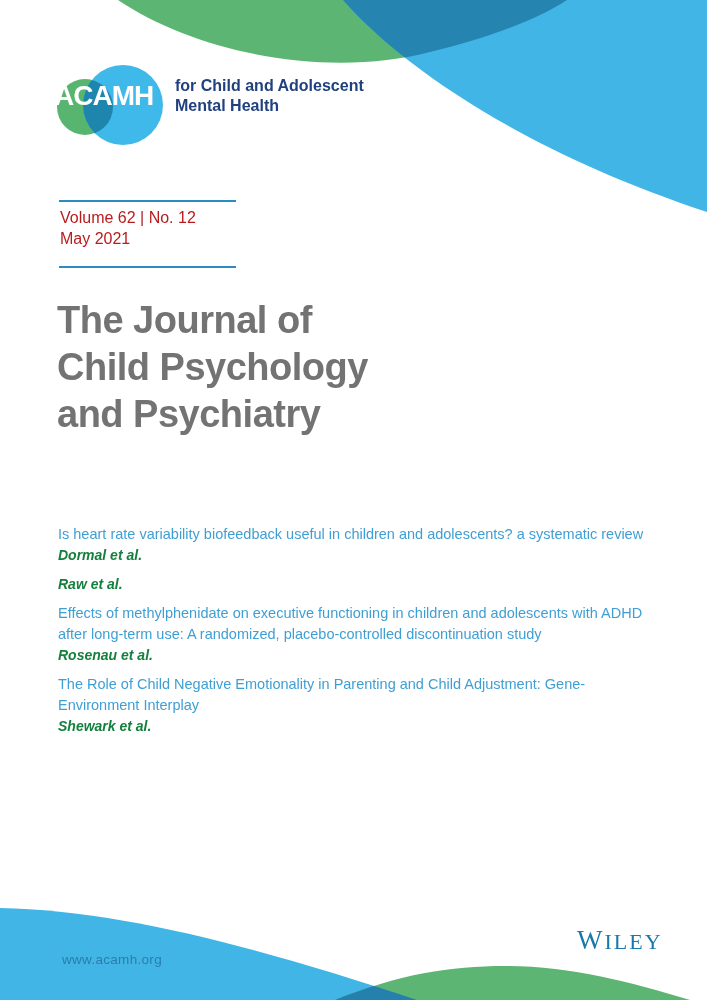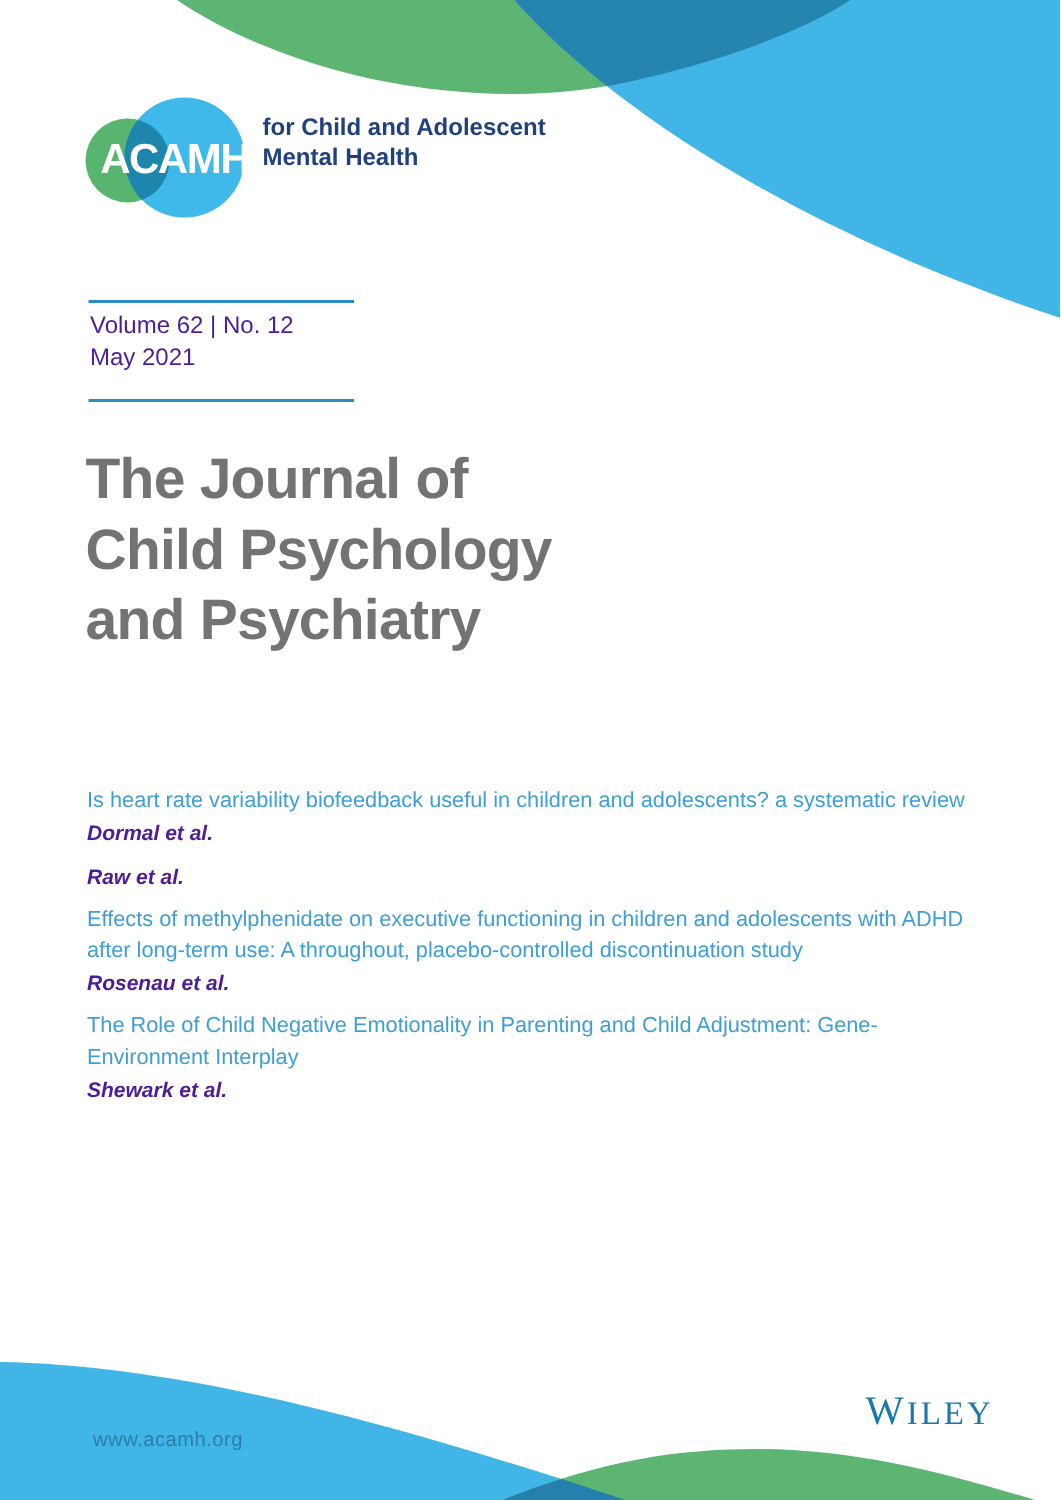--- a/index.html
+++ b/index.html
@@ -12,60 +12,60 @@
     background: #ffffff;
     overflow: hidden;
   }
   .deco { position: absolute; left: 0; display: block; }
   .deco.top { top: 0; }
   .deco.bottom { top: 900px; }
 
   
   .logo-mark-svg { position: absolute; left: 52px; top: 60px; }
   .logo-acamh-text {
-    position: absolute; left: 54px; top: 90px; width: 112px;
-    text-align: right;
+    position: absolute; left: 54px; top: 80px; width: 112px;
+    text-align: left;
     font-size: 28px; font-weight: bold; color: #ffffff;
     letter-spacing: -1px;
   }
   .assoc-text {
     position: absolute; left: 175px; top: 76px;
     font-size: 16px; font-weight: bold; color: #21417E;
     line-height: 20px;
   }
 
   
   .rule {
     position: absolute; left: 59px; width: 177px; height: 2px;
     background: #2B8CC4;
   }
   .rule-top { top: 200px; }
   .rule-bottom { top: 266px; }
   .issue-block {
     position: absolute; left: 60px; top: 207px;
-    font-size: 16px; line-height: 21px; color: #4c1d95;
+    font-size: 16px; line-height: 21px; color: #b91c1c;
   }
 
   
   .masthead {
     position: absolute; left: 57px; top: 297px;
     font-size: 38px; line-height: 47px; font-weight: bold;
     color: #737373; letter-spacing: -0.5px;
   }
 
   
   .articles {
     position: absolute; left: 58px; top: 524px; width: 592px;
   }
   .article { margin-bottom: 3px; }
   .article-title {
     font-size: 14.5px; line-height: 21px; color: #3F9FD4;
   }
   .article-authors {
-    font-size: 14px; line-height: 20px; color: #4c1d95;
+    font-size: 14px; line-height: 20px; color: #15803d;
     font-style: italic; font-weight: bold;
     margin-bottom: 9px;
   }
 
   
   .website {
     position: absolute; left: 62px; top: 952px;
     font-size: 13.5px; color: #2B7DAB; letter-spacing: 0.3px;
   }
   .wiley {
@@ -123,21 +123,21 @@
 
   <div class="articles">
     <div class="article">
       <div class="article-title">Is heart rate variability biofeedback useful in children and adolescents? a systematic review</div>
       <div class="article-authors">Dormal et al.</div>
     </div>
     <div class="article">
       <div class="article-authors">Raw et al.</div>
     </div>
     <div class="article">
-      <div class="article-title">Effects of methylphenidate on executive functioning in children and adolescents with ADHD after long-term use: A throughout, placebo-controlled discontinuation study</div>
+      <div class="article-title">Effects of methylphenidate on executive functioning in children and adolescents with ADHD after long-term use: A randomized, placebo-controlled discontinuation study</div>
       <div class="article-authors">Rosenau et al.</div>
     </div>
     <div class="article">
       <div class="article-title">The Role of Child Negative Emotionality in Parenting and Child Adjustment: Gene-Environment Interplay</div>
       <div class="article-authors">Shewark et al.</div>
     </div>
     <div class="article">
     </div>
   </div>
 

